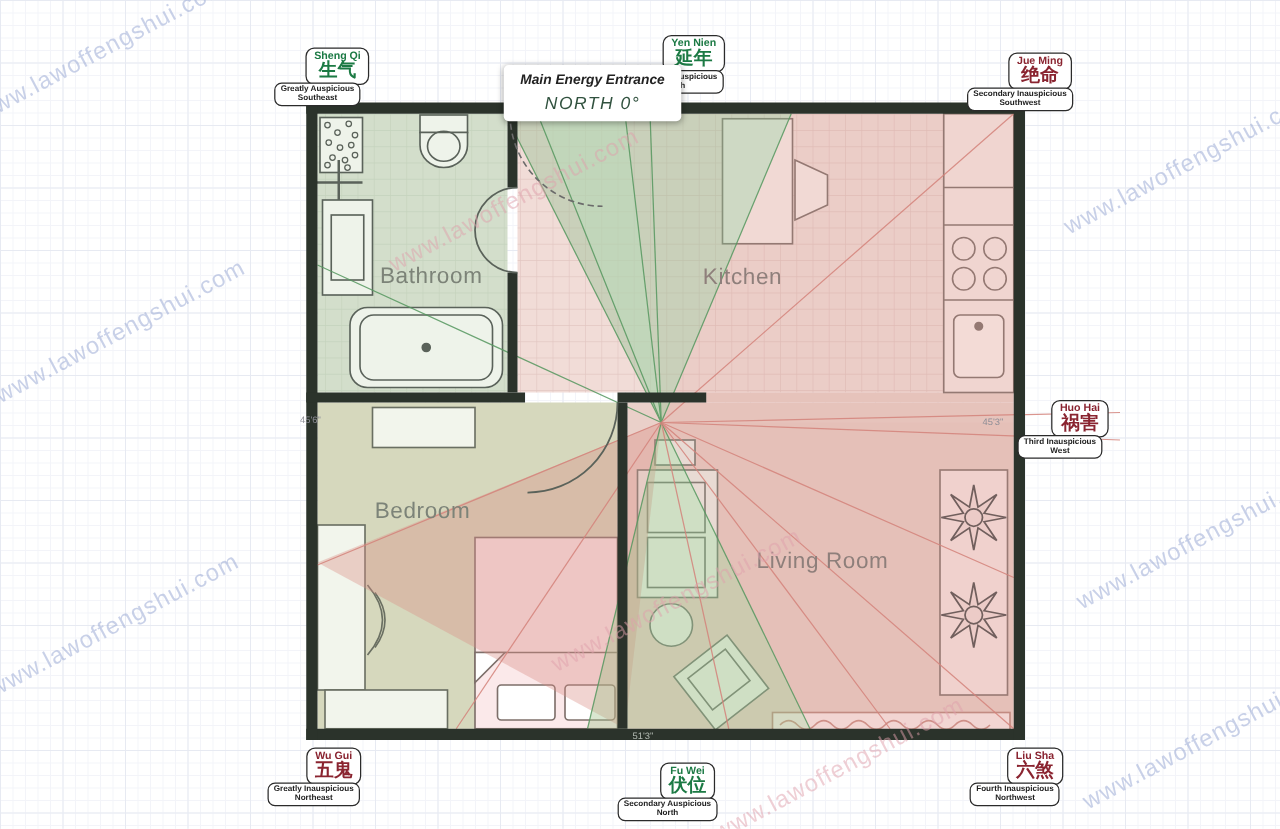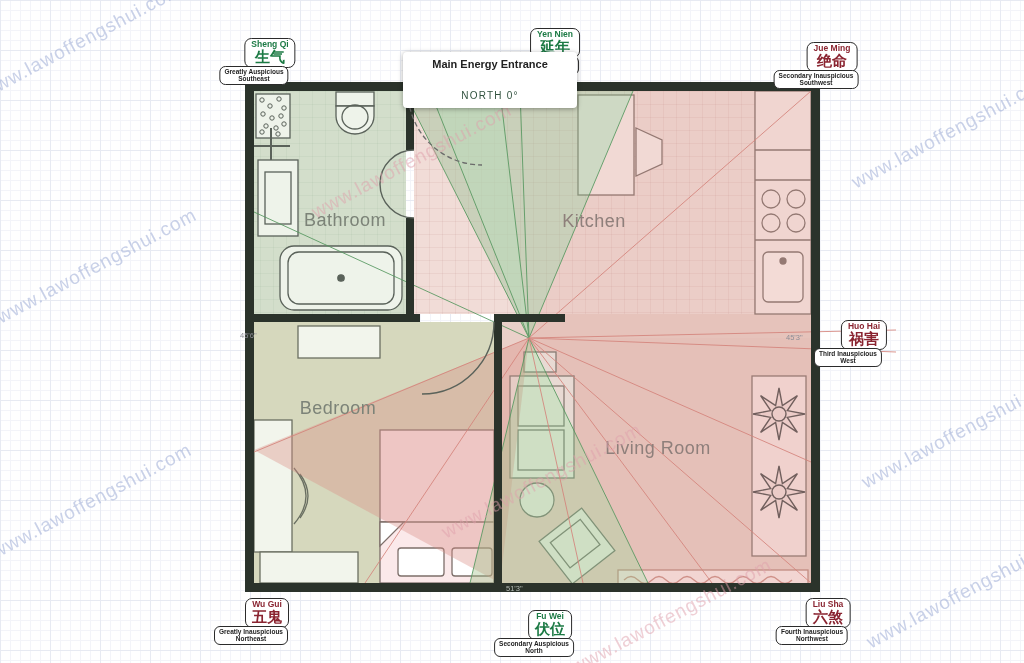--- a/index.html
+++ b/index.html
@@ -28,23 +28,23 @@
       padding:1px 6px 2px;line-height:1.05;text-align:center;margin-left:32px;}
   .flabel .name{font-size:8.5px;font-weight:bold;display:block;}
   .flabel .hanzi{font-size:15px;font-weight:bold;display:block;}
   .flabel .sub{border:1.4px solid #2b2b2b;border-radius:6px;background:#fff;
       padding:1px 4px;margin-top:-2px;line-height:1.15;text-align:center;}
   .flabel .cls,.flabel .dir{font-size:6.5px;font-weight:bold;color:#1d1d1d;display:block;}
   .flabel.auspicious .name,.flabel.auspicious .hanzi{color:#1c7a44;}
   .flabel.inauspicious .name,.flabel.inauspicious .hanzi{color:#8a2430;}
   #tooltip{position:absolute;left:403px;top:52px;width:134px;z-index:6;background:#fff;
       border-radius:4px;box-shadow:0 1px 5px rgba(0,0,0,.35);text-align:center;
-      padding:6px 20px 7px;cursor:grab;}
+      padding:6px 4px 7px;cursor:grab;font-style:italic;}
   #tooltip .t1{font-size:11px;font-weight:bold;color:#222;display:block;}
-  #tooltip .t2{font-size:10px;color:#31523f;letter-spacing:1.2px;display:block;margin-top:20px;}
+  #tooltip .t2{font-size:14px;color:#31523f;letter-spacing:1.2px;display:block;margin-top:4px;}
 </style>
 </head>
 <body>
 
 <div id="stage">
 
   <div class="wm blue" style="left:-30px;top:30px">www.lawoffengshui.com</div>
   <div class="wm blue" style="left:840px;top:120px">www.lawoffengshui.com</div>
   <div class="wm blue" style="left:-15px;top:255px">www.lawoffengshui.com</div>
   <div class="wm blue" style="left:850px;top:420px">www.lawoffengshui.com</div>

